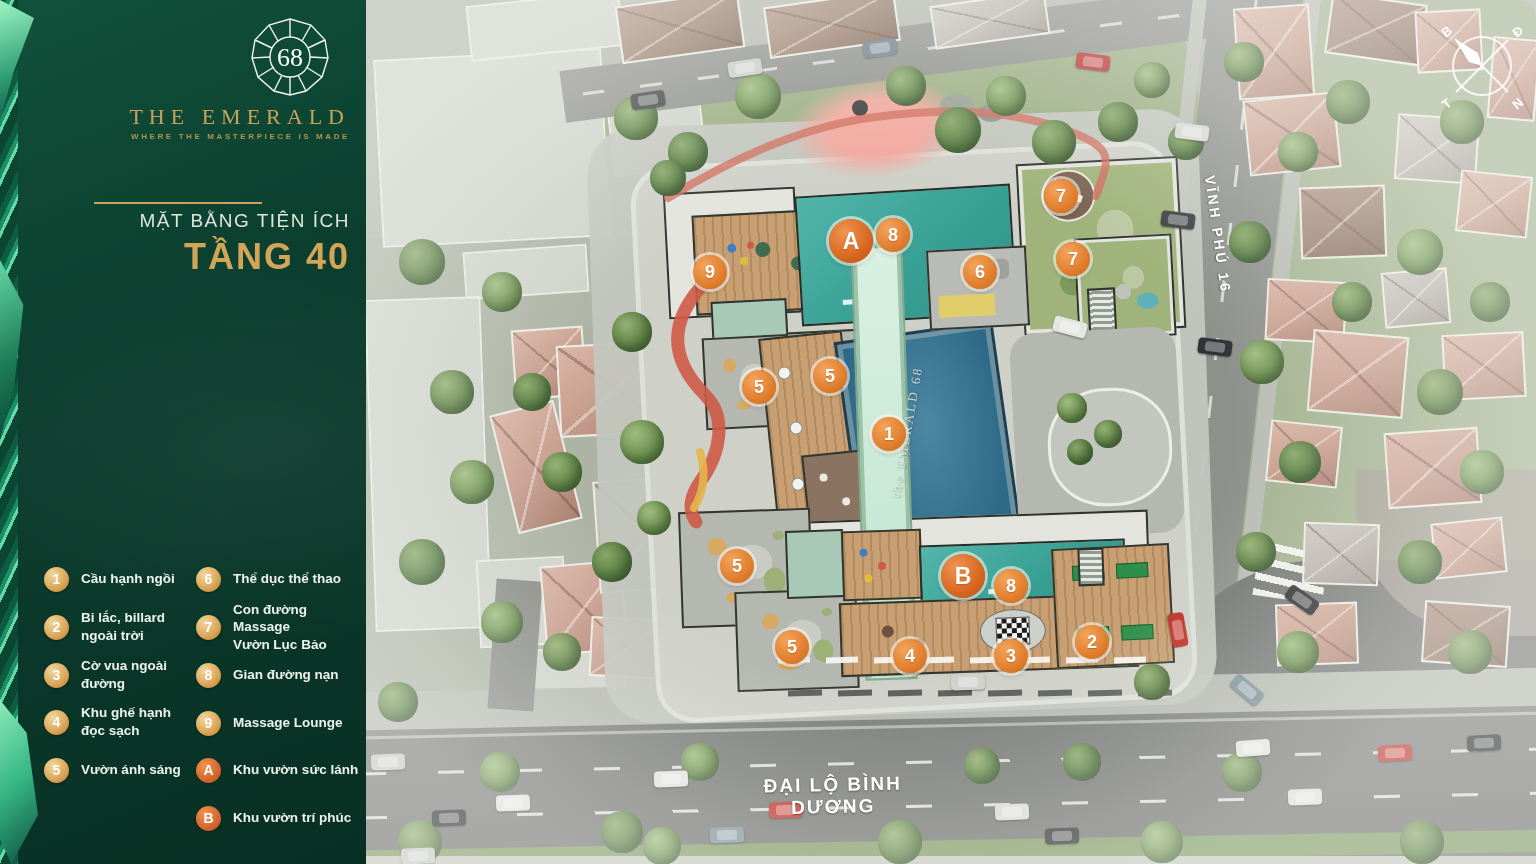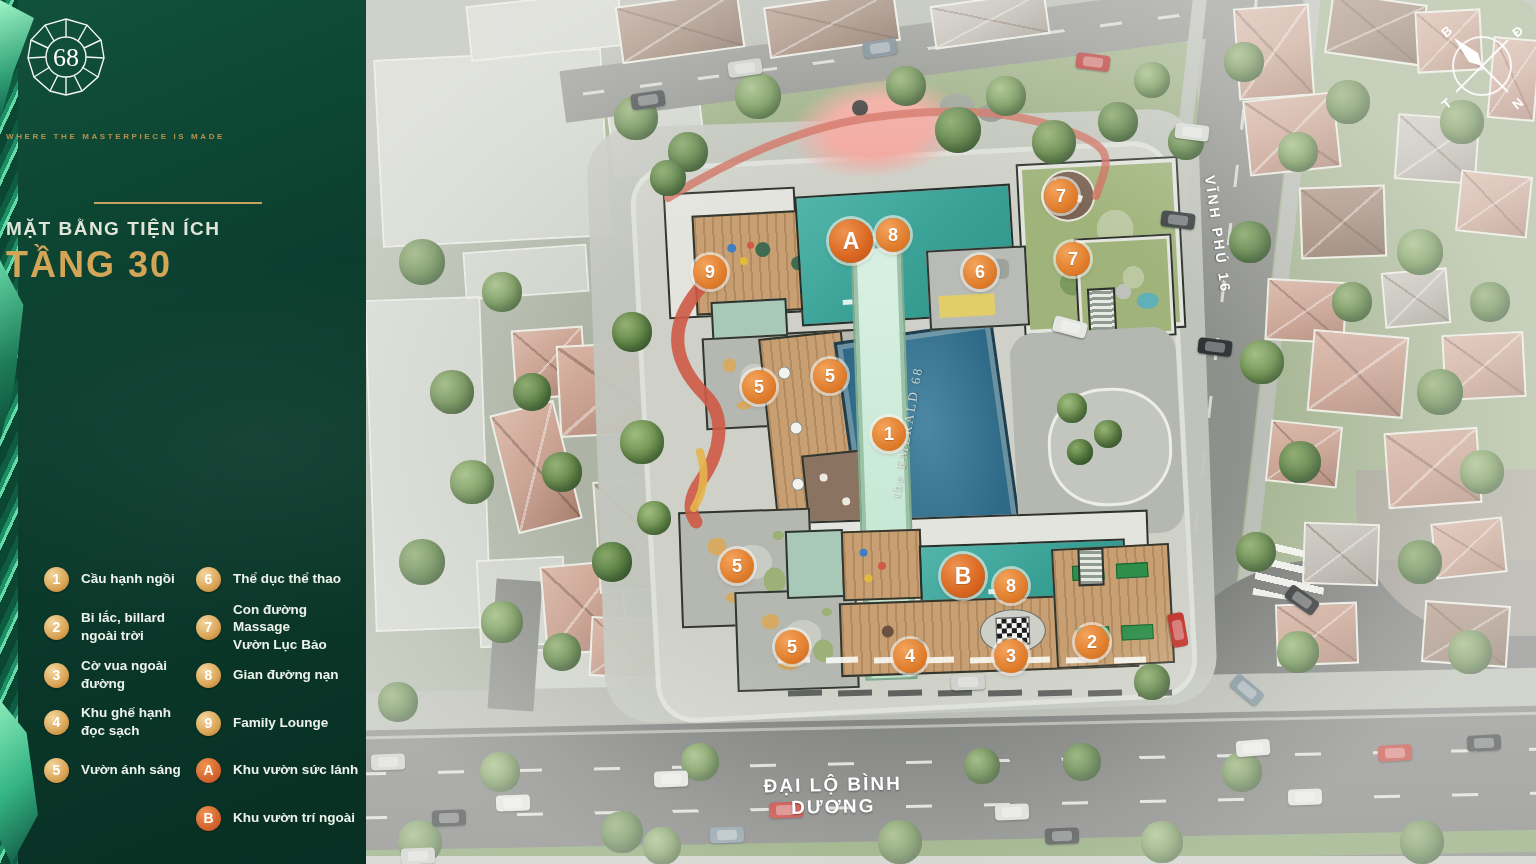--- a/index.html
+++ b/index.html
@@ -61,21 +61,21 @@
       background:radial-gradient(circle at 35% 30%,#ef9450,#d8651f 62%,#b5511a);}
 
   
   .sidebar{position:absolute;left:0;top:0;width:366px;height:864px;z-index:50;
      background:
        radial-gradient(620px 320px at 72% 52%,rgba(255,255,255,.05),transparent 62%),
        linear-gradient(158deg,#11523c 0%,#0b3e2e 38%,#082f23 100%);}
   .crystal{position:absolute;left:0;top:0;width:18px;height:100%;
      background:repeating-linear-gradient(115deg,#0e5c41 0 6px,#1d8f66 6px 10px,#66d9a8 10px 13px,#0b4633 13px 22px);}
   .shard{position:absolute;}
-  .side-center{position:absolute;left:6px;right:16px;text-align:left;}
+  .side-center{position:absolute;left:6px;right:16px;text-align:right;}
   .brand-name{font-family:"Liberation Serif",serif;font-size:22px;letter-spacing:6px;color:#c9a25e;}
   .tagline{font-size:8px;letter-spacing:2.6px;color:#b3924f;font-weight:bold;}
   .gold-line{width:168px;height:2px;background:#c9a25e;margin:0 auto;}
   .sub{font-size:19px;letter-spacing:1.5px;color:#dfe6d9;}
   .big{font-size:36px;font-weight:bold;letter-spacing:2px;color:#d2a557;}
 
   .lg-item{position:absolute;display:flex;align-items:center;gap:12px;height:40px;}
   .lg-badge{width:25px;height:25px;border-radius:50%;display:flex;align-items:center;justify-content:center;
      font-weight:bold;font-size:14px;color:#fff;flex:0 0 auto;box-shadow:0 1px 2px rgba(0,0,0,.35);}
   .lg-num{background:radial-gradient(circle at 35% 30%,#f2d79e,#d9a253 62%,#b07c35);}
@@ -690,26 +690,27 @@
           <line x1="60" y1="79" x2="60" y2="61"></line>
             <line x1="44" y1="75" x2="52" y2="59"></line>
           <line x1="28" y1="61" x2="44" y2="51"></line>
             <line x1="22" y1="42" x2="40" y2="41"></line>
           <line x1="25" y1="24" x2="42" y2="32"></line>
             <line x1="39" y1="9" x2="48" y2="25"></line>
         </g>
         <text x="60" y="50" fill="#ffffff" font-size="26" font-family="Liberation Serif, serif" text-anchor="middle">68</text>
       </svg>
     </div>
+    <div class="side-center brand-name" style="top:104px;">THE EMERALD</div>
     <div class="side-center tagline" style="top:132px;">WHERE THE MASTERPIECE IS MADE</div>
 
     <div class="side-center" style="top:202px;">
       <div class="gold-line"></div>
-      <div class="sub" style="margin-top:14px;font-weight:bold;">MẶT BẰNG TIỆN ÍCH</div>
-      <div class="big" style="margin-top:4px;">TẦNG 30</div>
+      <div class="sub" style="margin-top:6px;">MẶT BẰNG TIỆN ÍCH</div>
+      <div class="big" style="margin-top:4px;">TẦNG 40</div>
     </div>
 
     <div id="legend">
         <div class="lg-item" style="position:absolute;left:44px;top:559px;width:168px;">
           <span class="lg-badge lg-num">1</span>
           <span class="lg-label">Cầu hạnh ngồi</span>
         </div>
         <div class="lg-item" style="position:absolute;left:44px;top:607px;width:168px;">
           <span class="lg-badge lg-num">2</span>
           <span class="lg-label">Bi lắc, billard
@@ -736,25 +737,25 @@
           <span class="lg-badge lg-num">7</span>
           <span class="lg-label">Con đường Massage
 Vườn Lục Bảo</span>
         </div>
         <div class="lg-item" style="position:absolute;left:196px;top:655px;width:168px;">
           <span class="lg-badge lg-num">8</span>
           <span class="lg-label">Gian đường nạn</span>
         </div>
         <div class="lg-item" style="position:absolute;left:196px;top:703px;width:168px;">
           <span class="lg-badge lg-num">9</span>
-          <span class="lg-label">Family Lounge</span>
+          <span class="lg-label">Massage Lounge</span>
         </div>
         <div class="lg-item" style="position:absolute;left:196px;top:750px;width:168px;">
           <span class="lg-badge lg-zone">A</span>
           <span class="lg-label">Khu vườn sức lánh</span>
         </div>
         <div class="lg-item" style="position:absolute;left:196px;top:798px;width:168px;">
           <span class="lg-badge lg-zone">B</span>
-          <span class="lg-label">Khu vườn trí ngoài</span>
+          <span class="lg-label">Khu vườn trí phúc</span>
         </div>
       </div>
   </aside>
 </div>
 
 </body></html>

